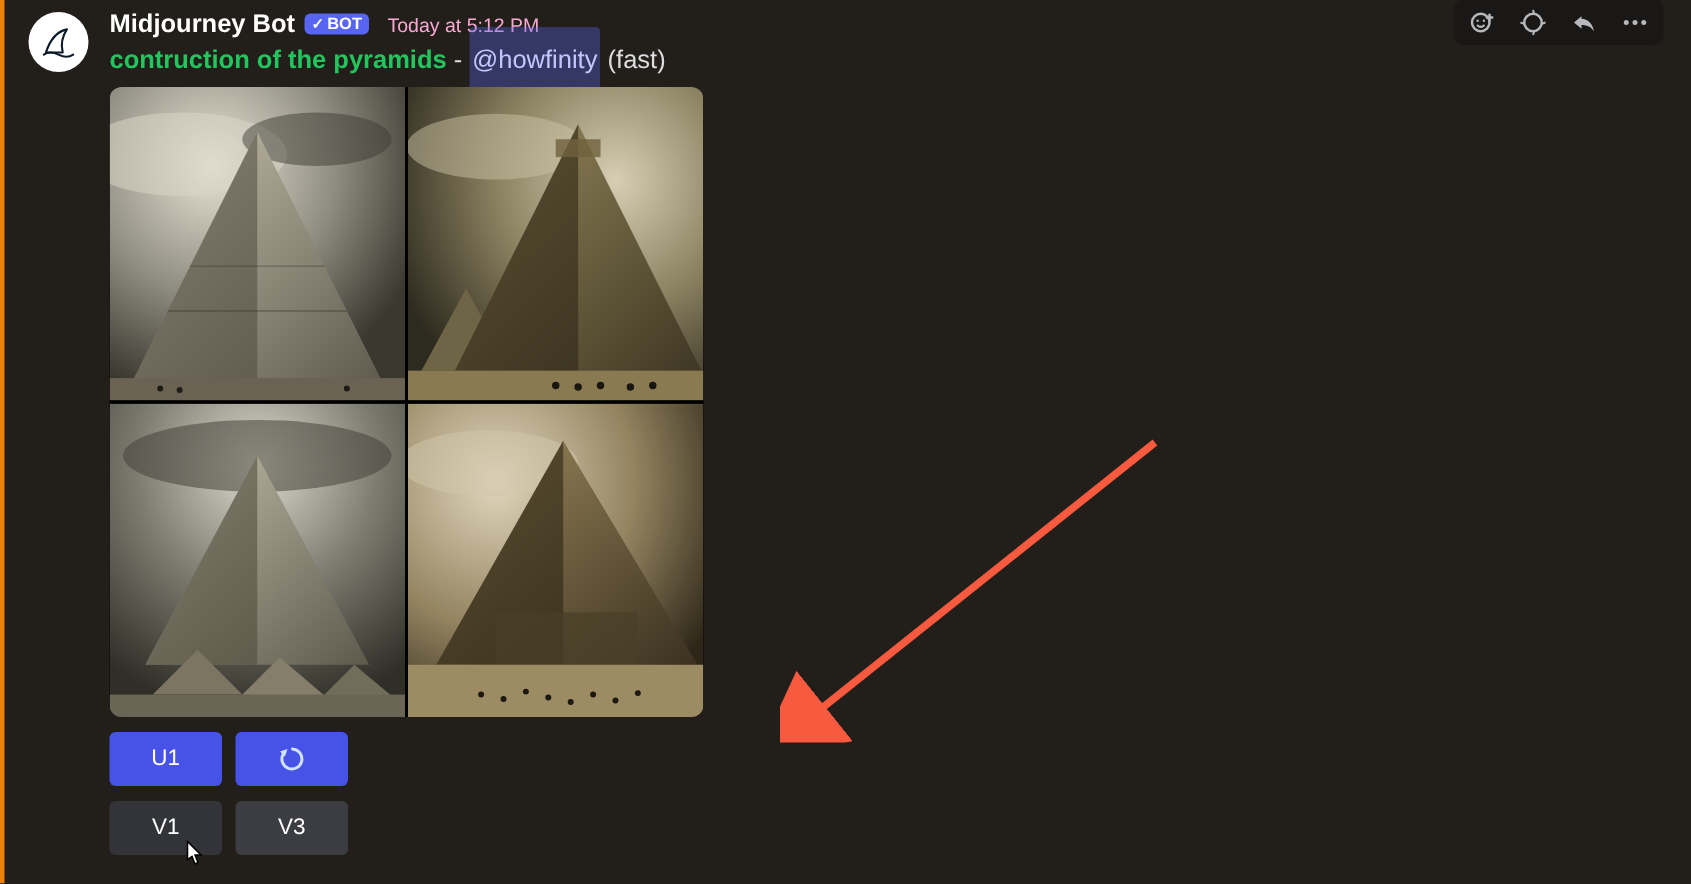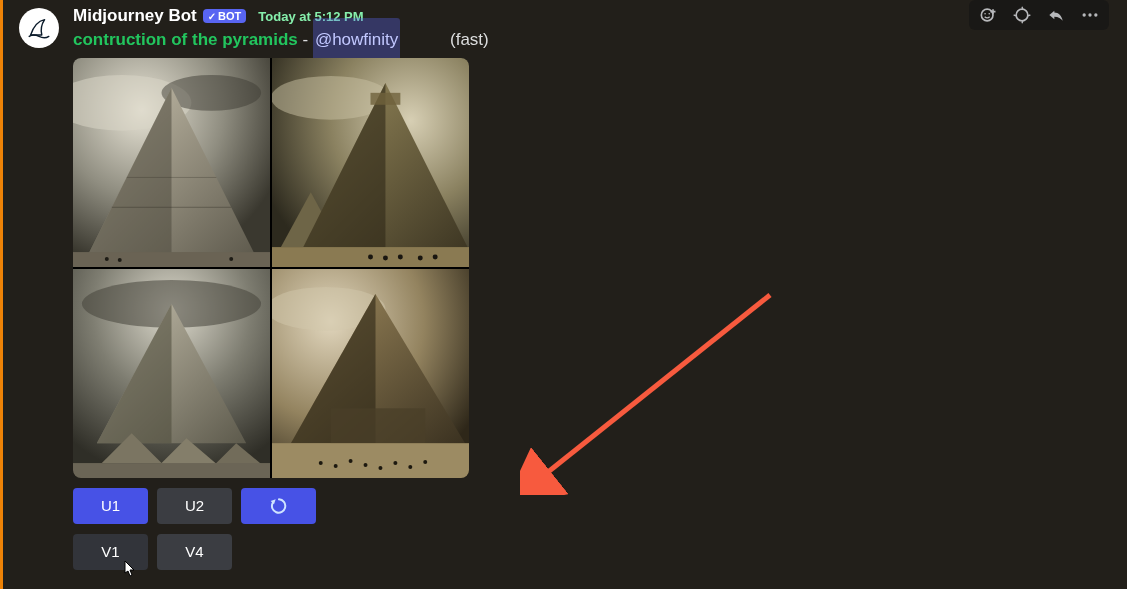--- a/index.html
+++ b/index.html
@@ -50,40 +50,39 @@
       font-weight: 600;
       padding: 1px 5px;
       border-radius: 4px;
       display: inline-flex;
       align-items: center;
       gap: 2px;
       text-transform: uppercase;
     }
     .bot-tag .check { font-size: 10px; }
     .timestamp {
-      color: #86efac;
+      color: #f9a8d4;
       font-size: 13px;
       margin-left: 6px;
-      font-weight: bold;
     }
     .prompt-line {
       font-size: 17px;
       line-height: 1.4;
       margin-bottom: 6px;
     }
     .prompt-text { color: #22c55e; font-weight: 700; }
     .dash { color: #dcddde; font-weight: 400; }
     .mention {
       background: rgba(88,101,242,0.35);
       color: #c2c8ff;
       border-radius: 3px;
       padding: 12px 2px;
       font-weight: 500;
     }
-    .suffix { color: #dcddde; font-weight: 400; margin-left: 45px; }
+    .suffix { color: #dcddde; font-weight: 400; }
     .image-grid {
       width: 396px;
       height: 420px;
       border-radius: 8px;
       overflow: hidden;
       display: grid;
       grid-template-columns: 1fr 1fr;
       grid-template-rows: 1fr 1fr;
       gap: 2px;
       background: #000;
@@ -280,32 +279,31 @@
           <circle cx="110" cy="200" r="2" fill="#1c180f"></circle>
           <circle cx="125" cy="195" r="2" fill="#1c180f"></circle>
           <circle cx="140" cy="199" r="2" fill="#1c180f"></circle>
           <circle cx="155" cy="194" r="2" fill="#1c180f"></circle>
         </svg>
       </div>
     </div>
 
     <div class="button-row">
       <button class="discord-btn primary">U1</button>
-      <button class="discord-btn">U2</button>
       <button class="discord-btn primary">
         <svg viewBox="0 0 24 24">
           <path d="M12 4 A8 8 0 1 1 4.6 8" fill="none" stroke="#cfe3ff" stroke-width="2.4" stroke-linecap="round"></path>
           <polygon points="2,6 8,4 6,10" fill="#cfe3ff"></polygon>
         </svg>
       </button>
     </div>
 
     <div class="button-row">
       <button class="discord-btn hover">V1</button>
-      <button class="discord-btn">V4</button>
+      <button class="discord-btn">V3</button>
     </div>
   </div>
 </div>
 
 <div class="hover-actions">
   <div class="icon">
     <svg viewBox="0 0 24 24">
         <circle cx="11" cy="12" r="7" fill="none" stroke="currentColor" stroke-width="2"></circle>
         <circle cx="8.5" cy="10.5" r="1" fill="currentColor"></circle>
         <circle cx="13.5" cy="10.5" r="1" fill="currentColor"></circle>

